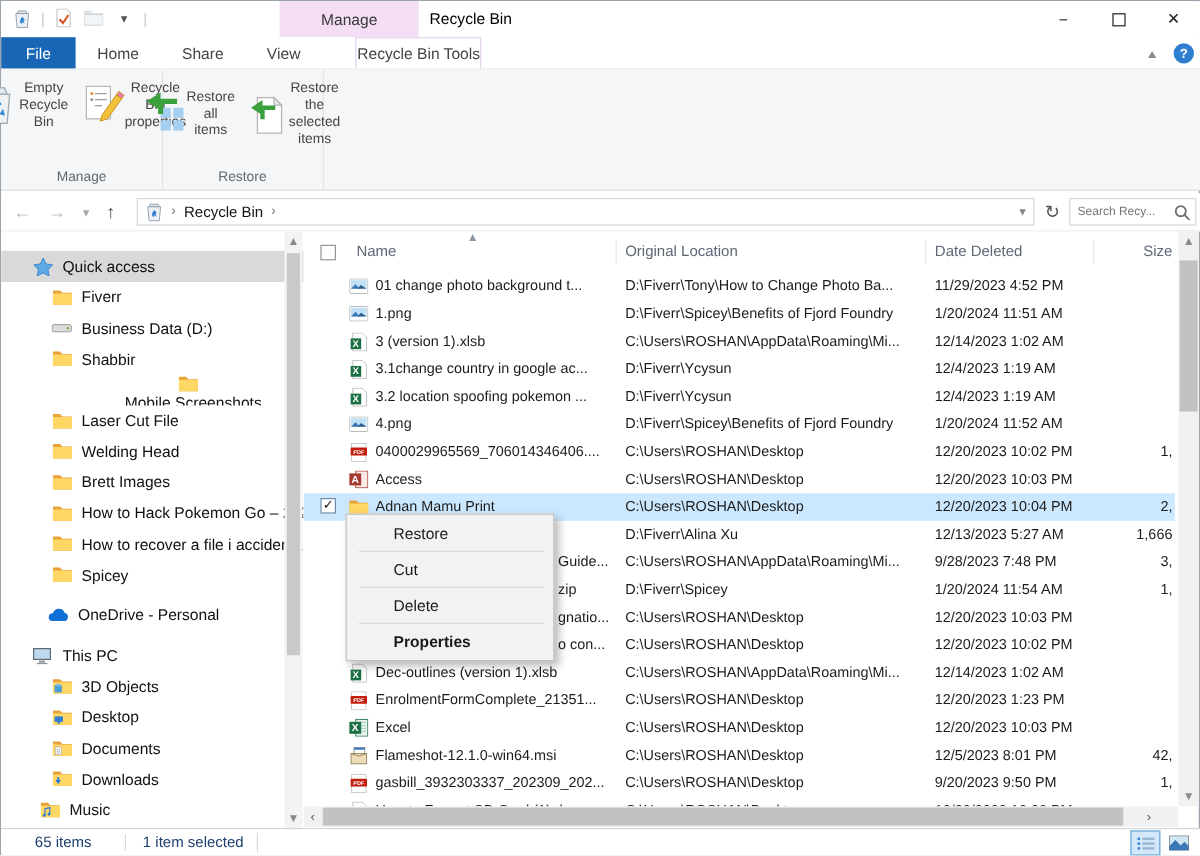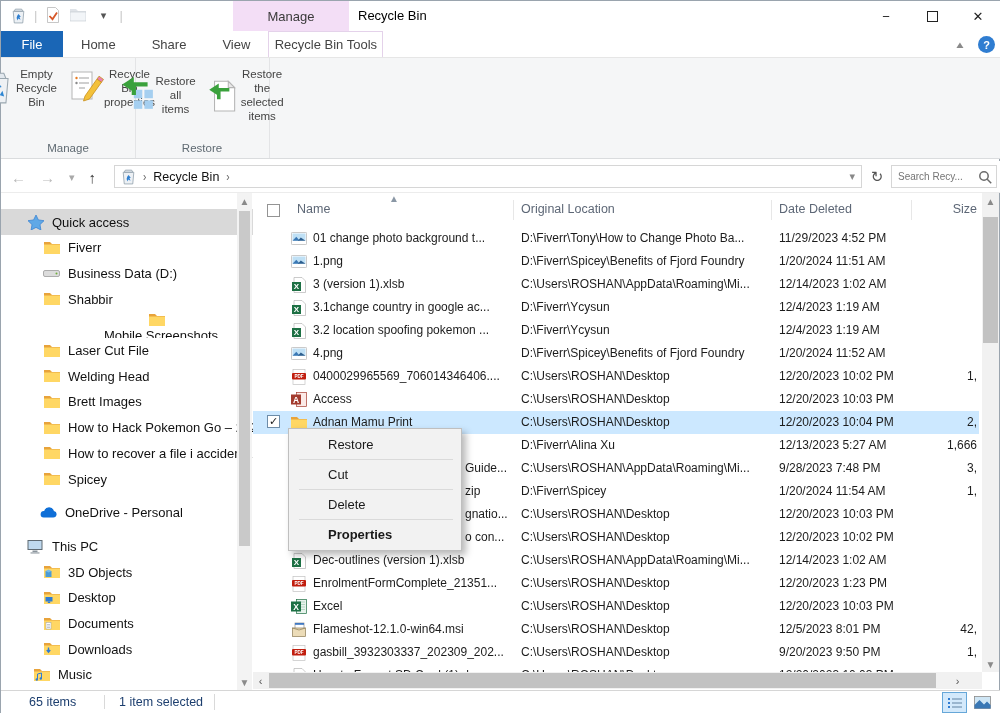--- a/index.html
+++ b/index.html
@@ -13,21 +13,21 @@
   #manage-chip{position:absolute;left:232px;top:0;width:116px;height:30px;background:#f3def6;color:#3a3a3a;font-size:13px;display:flex;align-items:center;justify-content:center;}
   #win-title{position:absolute;left:357px;top:7px;font-size:13px;color:#000;}
   #win-controls{position:absolute;right:0;top:0;height:30px;display:flex;}
   .wbtn{width:46px;height:30px;display:flex;align-items:center;justify-content:center;color:#222;font-size:13px;}
   .wbtn .maxbox{width:9px;height:9px;border:1px solid #222;}
   
   #tabbar{position:absolute;left:0;top:30px;width:1000px;height:27px;background:#fff;border-bottom:1px solid #e6e6e6;box-sizing:border-box;}
   #tabs{display:flex;height:100%;align-items:flex-end;}
   .tab{height:100%;display:flex;align-items:center;justify-content:center;font-size:13px;color:#444;padding:0 18px;box-sizing:border-box;}
   .tab.file{background:#1a66b6;color:#fff;width:62px;padding:0;}
-  .tab.active{background:#fff;border:1px solid #e4d2ea;border-bottom:none;width:115px;padding:0;}
+  .tab.active{background:#fff;border:1px solid #e4d2ea;border-bottom:none;width:105px;padding:0;margin-left:28px;}
   #ribbon-right{position:absolute;right:6px;top:0;height:27px;display:flex;align-items:center;gap:12px;}
   #collapse-chevron{color:#8a8a8a;font-size:12px;transform:scaleY(.8);}
   #help-btn{width:17px;height:17px;border-radius:50%;background:#2f7dd1;color:#fff;font-size:11px;font-weight:bold;display:flex;align-items:center;justify-content:center;}
   
   #ribbon{position:absolute;left:0;top:57px;width:1000px;height:101px;background:#f5f6f7;border-bottom:1px solid #dadcde;box-sizing:border-box;}
   .rgroup{position:absolute;top:0;height:100px;}
   .rgroup .btns{display:flex;justify-content:center;gap:2px;padding-top:5px;}
   .rbtn{display:flex;flex-direction:row;align-items:center;padding:2px 4px;}
   .rbtn .ric{width:36px;height:38px;display:flex;align-items:center;justify-content:center;}
   .rbtn .rlb{font-size:11.5px;color:#444;text-align:center;line-height:14px;margin-top:2px;}

